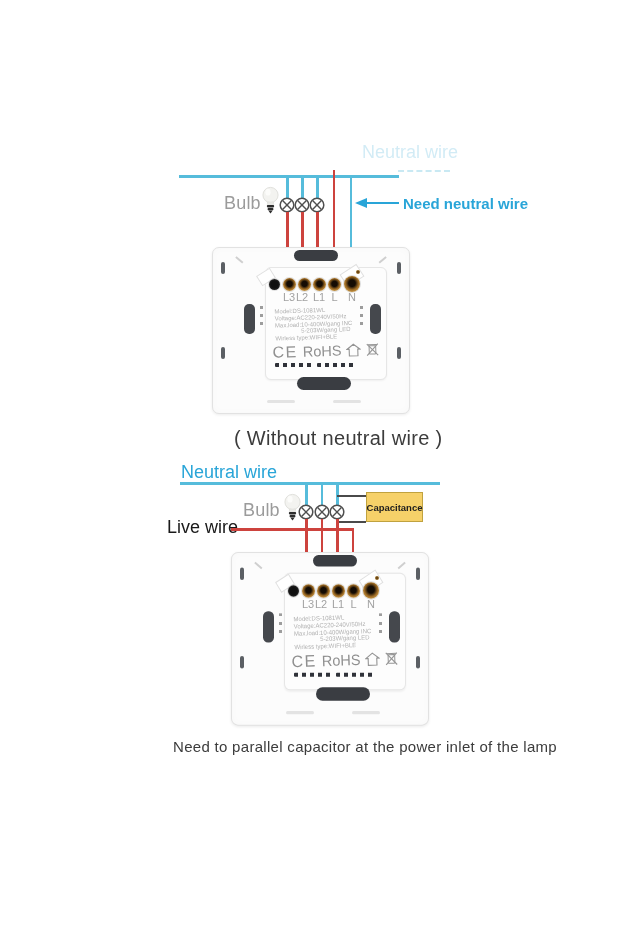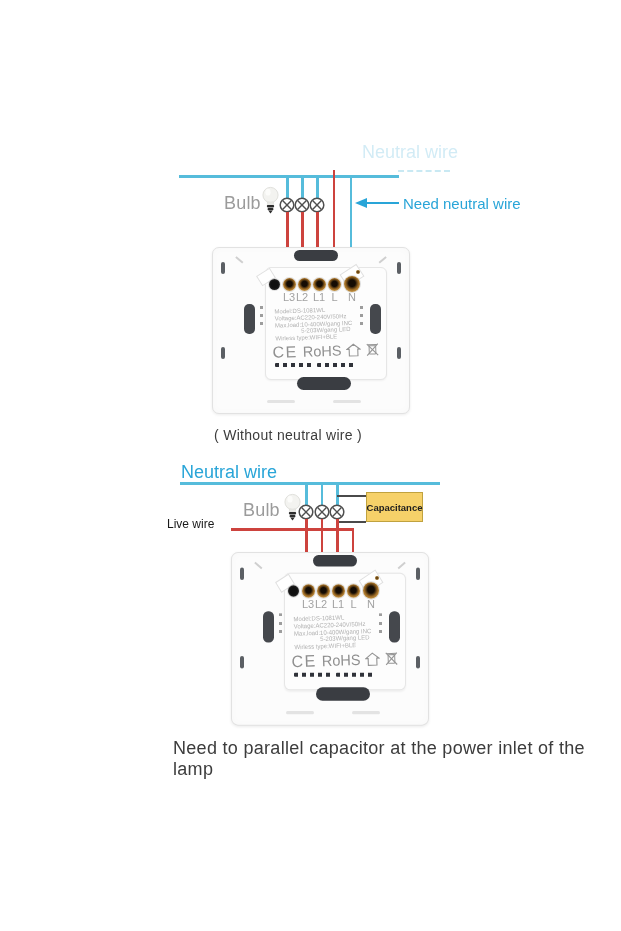--- a/index.html
+++ b/index.html
@@ -12,24 +12,24 @@
   .abs{position:absolute;}
   
   .wire{position:absolute;}
   .wire.h{height:2.5px;} .wire.v{width:2.5px;}
   .cyan{background:var(--cyan-line);} .red{background:var(--red-wire);}
   .blkline{position:absolute;height:1.5px;background:var(--black-wire);}
   .dashline{position:absolute;height:0;border-top:2px dashed rgba(86,188,219,.32);}
   
   .biglabel{position:absolute;font-size:18px;color:var(--gray-label);letter-spacing:.2px;}
   .cyanlabel{position:absolute;font-size:18px;color:var(--cyan-text);font-weight:500;}
-  .darklabel{position:absolute;font-size:12px;color:#191919;font-weight:500;}
+  .darklabel{position:absolute;font-size:18px;color:#191919;font-weight:500;}
   .fadedlabel{position:absolute;font-size:18px;color:#aedcee;opacity:.55;filter:blur(.4px);font-weight:500;}
   .caption{position:absolute;color:var(--caption);letter-spacing:.3px;}
-  .arrowtext{position:absolute;font-size:15px;color:var(--cyan-text);font-weight:400;}
+  .arrowtext{position:absolute;font-size:15px;color:var(--cyan-text);font-weight:700;}
   
   .narrow{position:absolute;display:flex;align-items:center;}
   .narrow .tri{width:0;height:0;border-top:5.5px solid transparent;border-bottom:5.5px solid transparent;border-right:12px solid var(--cyan-text);}
   .narrow .shaft{width:32px;height:2.5px;background:var(--cyan-text);}
   
   .capbox{position:absolute;left:366px;top:492px;width:57px;height:30px;background:var(--cap-bg);
     border:1.5px solid var(--cap-border);box-sizing:border-box;display:flex;align-items:center;justify-content:center;
     font-size:9.5px;font-weight:700;color:#1d1d1d;}
   
   .device{position:absolute;width:196px;height:165px;background:#fcfcfc;border:1px solid #e2e2e2;
@@ -175,21 +175,21 @@
   <div class="pingroup pg-r"></div>
   <div class="slot slot-l"></div>
   <div class="slot slot-r"></div>
   <div class="dotcol dc-l"></div>
   <div class="dotcol dc-r"></div>
   <div class="oval oval-bottom"></div>
   <div class="bmark bm-l"></div>
   <div class="bmark bm-r"></div>
 </div>
 
-  <div class="caption" style="left:214px;top:427px;font-size:14px;">( Without neutral wire )</div>
+  <div class="caption" style="left:234px;top:427px;font-size:20px;">( Without neutral wire )</div>
 
   <div class="cyanlabel" style="left:181px;top:462px;">Neutral wire</div>
   <div class="wire h cyan" style="left:180px;top:482px;width:260px;"></div>
   <div class="wire v cyan" style="left:305px;top:483px;height:22px;"></div>
   <div class="wire v cyan" style="left:320.5px;top:483px;height:22px;"></div>
   <div class="wire v cyan" style="left:336px;top:483px;height:22px;"></div>
 
   <div class="biglabel" style="left:243px;top:500px;">Bulb</div>
   <svg class="abs" style="left:284px;top:493px;" width="17" height="29" viewBox="0 0 17 29">
     <circle cx="8.5" cy="9" r="7.6" fill="#f3f3f0" stroke="#d9d9d4" stroke-width="0.8"></circle>
@@ -275,15 +275,15 @@
   <div class="pingroup pg-r"></div>
   <div class="slot slot-l"></div>
   <div class="slot slot-r"></div>
   <div class="dotcol dc-l"></div>
   <div class="dotcol dc-r"></div>
   <div class="oval oval-bottom"></div>
   <div class="bmark bm-l"></div>
   <div class="bmark bm-r"></div>
 </div>
 
-  <div class="caption" style="left:173px;top:738px;font-size:18px;">Need to parallel capacitor at the power inlet of the lamp</div>
+  <div class="caption" style="left:173px;top:738px;font-size:15px;">Need to parallel capacitor at the power inlet of the lamp</div>
 
 </div>
 
 </body></html>

